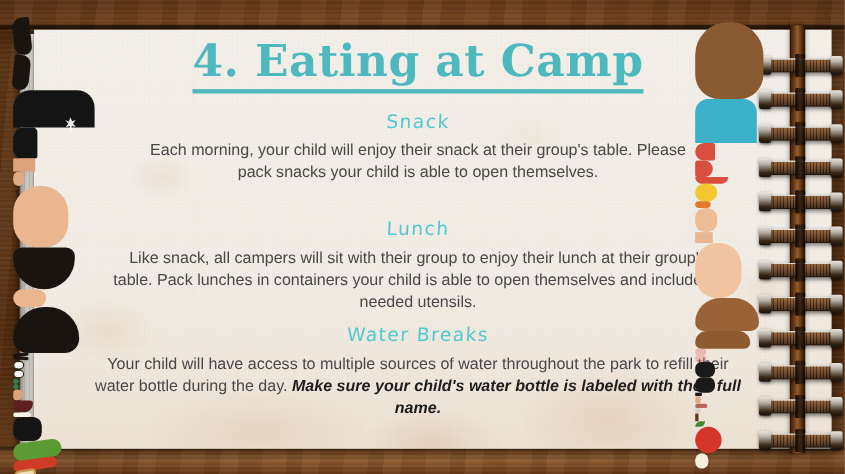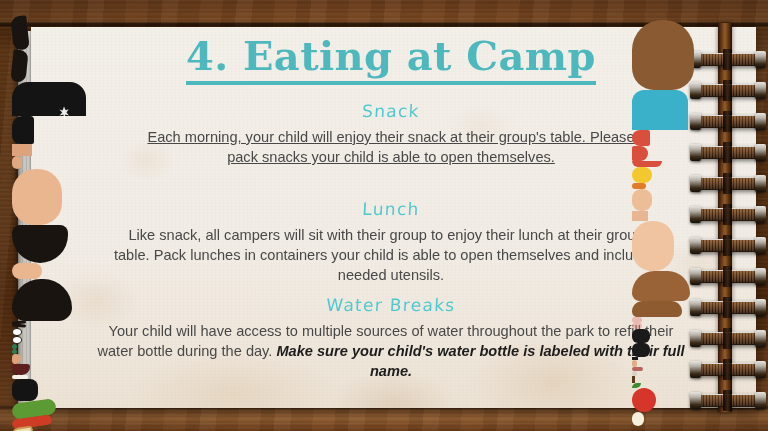--- a/index.html
+++ b/index.html
@@ -128,21 +128,21 @@
   .ring .cap-l{ left:2px; }
   .ring .cap-r{ right:2px; }
   .ring .slot{
     position:absolute; left:35px; top:0px; width:9px; height:21px;
     background:linear-gradient(to right, rgba(0,0,0,.85), rgba(60,35,15,.95), rgba(0,0,0,.85));
     border-radius:1px;
   }
 
   
   .content{
-    position:absolute; left:15px; top:0; width:690px; height:381px;
+    position:absolute; left:4px; top:0; width:690px; height:381px;
     z-index:3;
   }
   .title-wrap{
     position:absolute; left:0; top:8px; width:690px; text-align:center;
   }
   .title{
     display:inline-block;
     font-family:"DejaVu Serif", serif;
     font-size:40px; font-weight:bold; letter-spacing:.4px;
     color:#4db8bd;
@@ -158,21 +158,21 @@
     transform:skewX(-3deg);
     margin-bottom:6px;
   }
   .s-body{
     font-family:"Liberation Sans", sans-serif;
     font-size:14.6px; line-height:1.38; color:#484848;
   }
   .s-body b{ font-weight:bold; font-style:italic; color:#1d1d1d; }
 
   .sec-snack{ top:74px; }
-  .sec-snack .s-body{ width:520px; margin:0 auto;text-decoration:underline; }
+  .sec-snack .s-body{ width:520px; margin:0 auto; }
   .sec-lunch{ top:172px; }
   .sec-lunch .s-body{ width:562px; margin:0 auto; }
   .sec-water{ top:268px; }
   .sec-water .s-body{ width:592px; margin:0 auto; }
 
   
   .bm{ position:absolute; z-index:6; }
   .bm-left{ left:12px; top:16px; width:108px; height:112px; }
   .bm-right{ left:632px; top:20px; width:88px; height:110px; }
 

